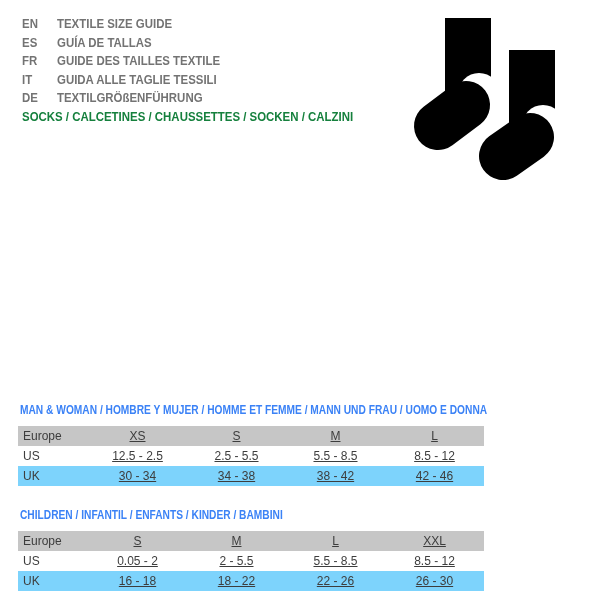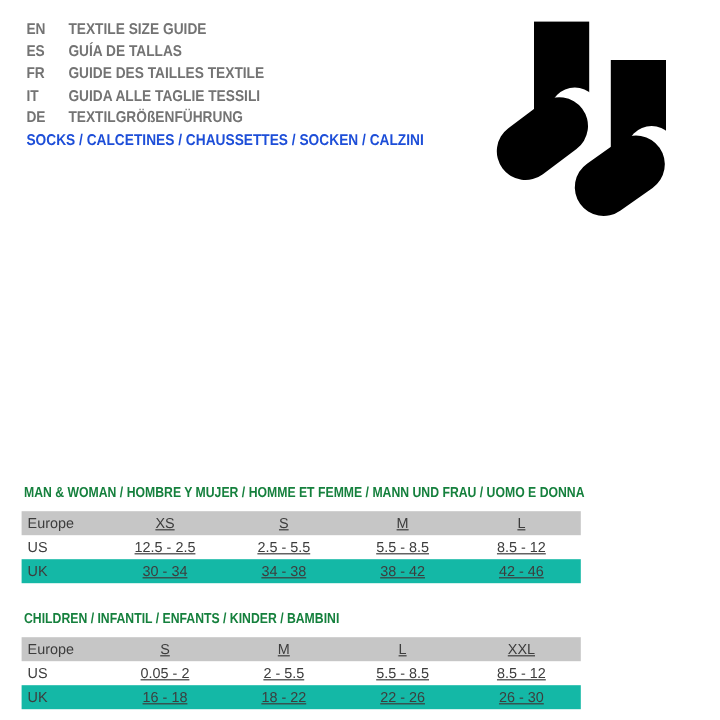--- a/index.html
+++ b/index.html
@@ -10,34 +10,34 @@
     -webkit-font-smoothing:antialiased;
   }
   .cond { display:inline-block; transform:scaleX(0.88); transform-origin:0 50%; white-space:nowrap; }
 
   
   .lang-block { position:absolute; left:22px; top:15px; color:#737373; }
   .lang-row { display:flex; line-height:18.5px; font-size:13px; font-weight:bold; }
   .lang-code { width:35px; flex:0 0 35px; }
 
   
-  .category { position:absolute; left:22px; top:109px; font-size:13px; font-weight:bold; color:#1d4ed8; line-height:16px; }
+  .category { position:absolute; left:22px; top:109px; font-size:13px; font-weight:bold; color:#15803d; line-height:16px; }
 
   
   .socks-svg { position:absolute; left:400px; top:8px; width:190px; height:184px; }
 
   
   .size-table { position:absolute; left:18px; width:466px; color:#3d3d3d; }
   .size-table.t1 { top:402px; }
   .size-table.t2 { top:507px; }
-  .tbl-title { height:16px; line-height:16px; font-size:12px; font-weight:bold; color:#15803d; margin-bottom:8px; padding-left:2px;text-decoration:underline; }
+  .tbl-title { height:16px; line-height:16px; font-size:12px; font-weight:bold; color:#3b82f6; margin-bottom:8px; padding-left:2px;text-decoration:underline; }
   .tbl-title .cond { transform:scaleX(0.85); }
   .trow { display:flex; height:20px; line-height:20px; font-size:12px; }
   .trow.thead { background:#c6c6c6; }
-  .trow.alt { background:#14b8a6; }
+  .trow.alt { background:#7dd3fc; }
   .c0 { flex:0 0 65px; padding-left:5px; text-align:left; }
   .c  { flex:1 1 0; text-align:center;text-decoration:underline; }
 </style>
 </head>
 <body>
 
 <div class="lang-block">
   <div class="lang-row">
     <span class="lang-code"><span class="cond">EN</span></span>
     <span class="cond">TEXTILE SIZE GUIDE</span>

